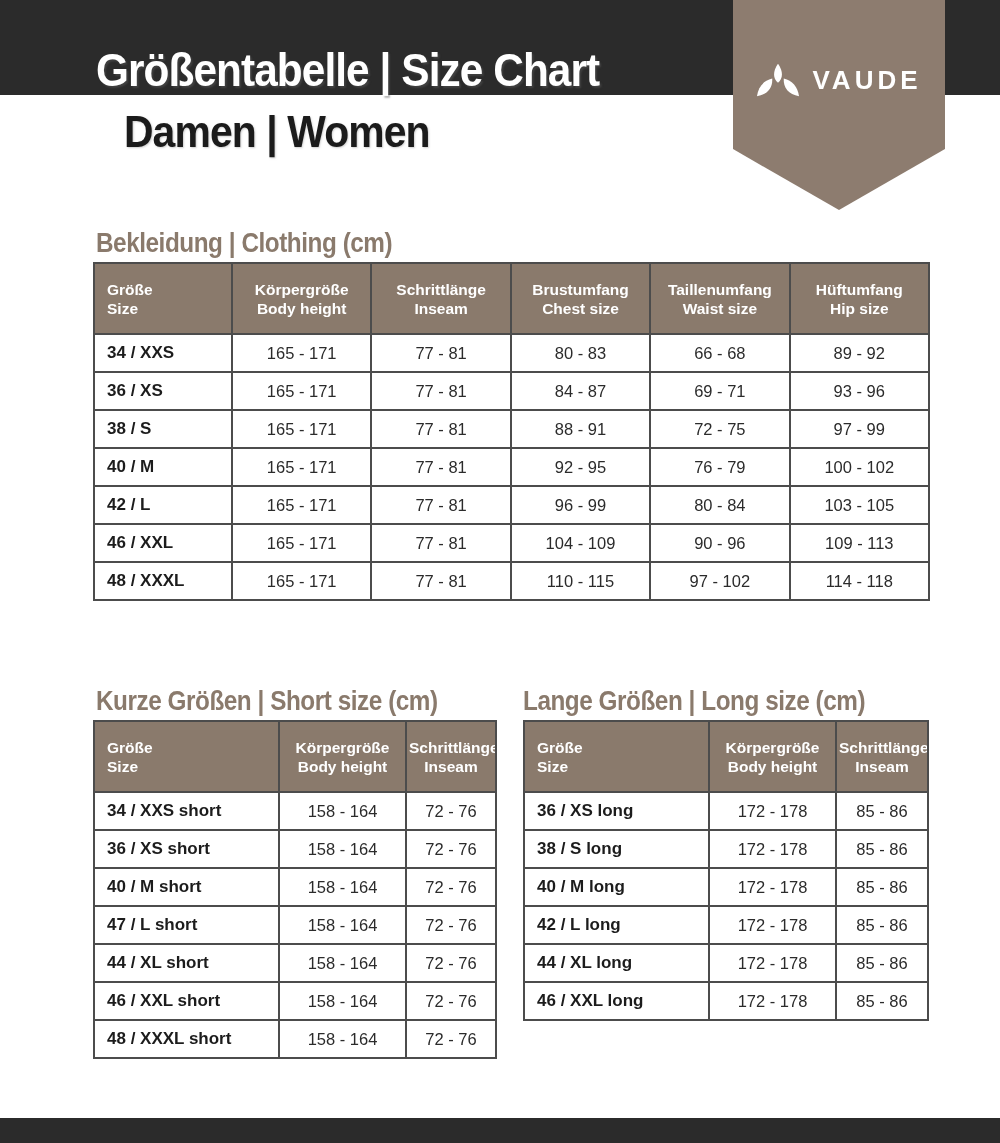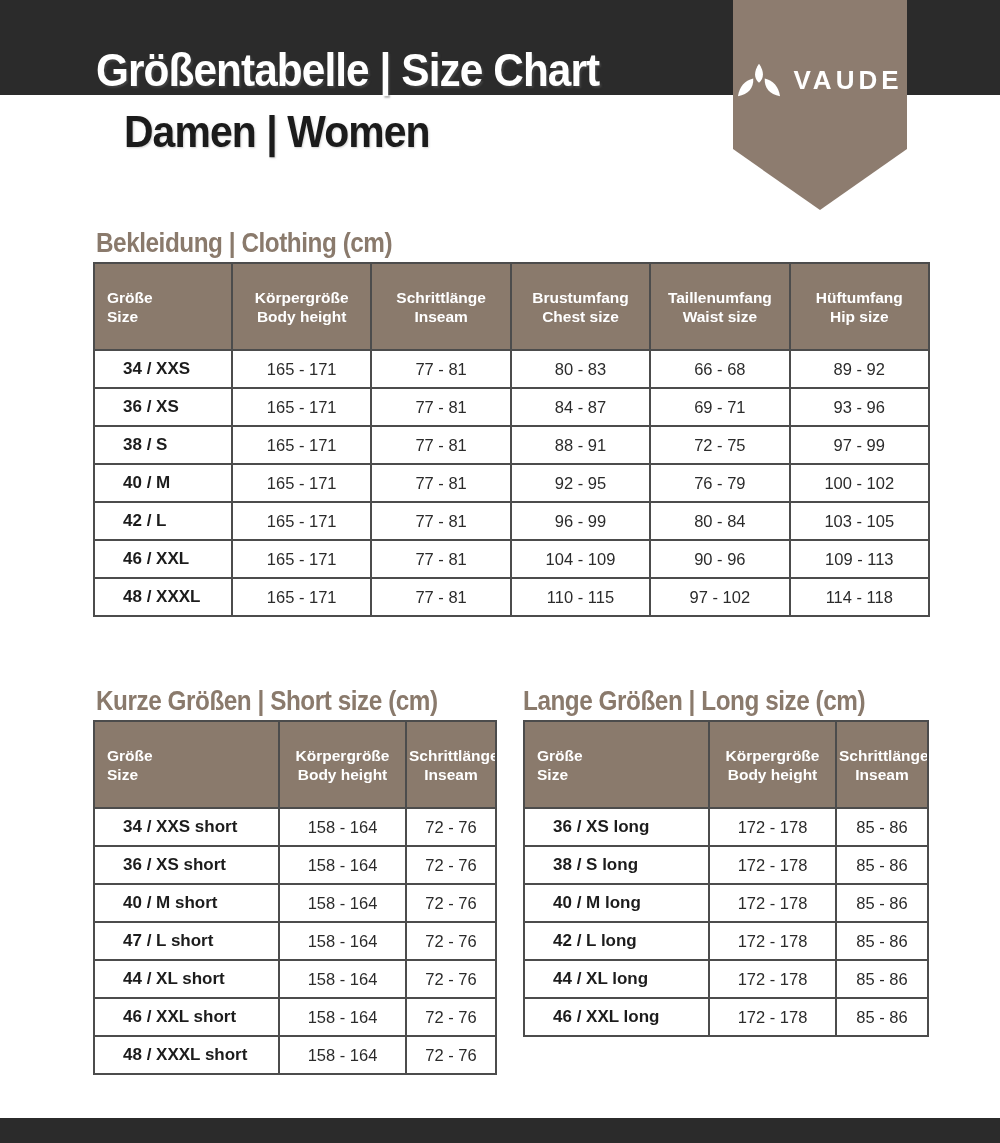--- a/index.html
+++ b/index.html
@@ -19,21 +19,21 @@
   }
   .h2{
     position:absolute;left:124px;top:110px;margin:0;
     font-size:44px;font-weight:bold;color:#1b1b1b;line-height:1;
     white-space:nowrap;letter-spacing:-1px;
     transform:scaleX(.93);transform-origin:left center;
     text-shadow:1px 1px 2px rgba(160,160,160,.5);
   }
   
   .ribbon{
-    position:absolute;left:733px;top:0;width:174px;height:210px;
+    position:absolute;left:733px;top:0;width:212px;height:210px;
     background:#8d7c6f;
     clip-path:polygon(0 0,100% 0,100% 71%,50% 100%,0 71%);
   }
   .ribbon-inner{
     position:absolute;left:0;top:62px;width:100%;
     display:flex;align-items:center;justify-content:center;gap:12px;
   }
   .vaude-word{
     color:#ffffff;font-weight:bold;font-size:26px;letter-spacing:4px;line-height:1;
   }
@@ -44,29 +44,29 @@
     transform:scaleX(.9);transform-origin:left center;
   }
   #title-clothing{left:96px;top:230px;}
   #title-short{left:96px;top:688px;}
   #title-long{left:523px;top:688px;}
   
   table{border-collapse:collapse;table-layout:fixed;position:absolute;background:#fff;}
   th,td{border:2px solid #4c4c4c;overflow:hidden;}
   thead th{
     background:#8a7a6c;color:#ffffff;font-size:15.5px;font-weight:bold;
-    line-height:19px;height:53px;text-align:center;vertical-align:middle;padding:16px 2px;margin-left:36px;
+    line-height:19px;height:53px;text-align:center;vertical-align:middle;padding:8px 2px;margin-left:36px;
   }
   thead th:first-child{text-align:left;padding-left:12px;}
   tbody td{
     height:36px;text-align:center;vertical-align:middle;
     font-size:16.5px;color:#2b2b2b;padding:0 2px;
   }
   tbody td:first-child{
-    text-align:left;padding-left:28px;font-weight:bold;font-size:17px;color:#1c1c1c;
+    text-align:left;padding-left:12px;font-weight:bold;font-size:17px;color:#1c1c1c;
   }
   #table-clothing{left:93px;top:262px;width:837px;}
   #table-clothing th:first-child{width:122px;}
   #table-short{left:93px;top:720px;width:404px;}
   #table-short th:first-child{width:169px;}
   #table-short th:nth-child(2){width:121px;}
   #table-long{left:523px;top:720px;width:406px;}
   #table-long th:first-child{width:169px;}
   #table-long th:nth-child(2){width:121px;}
   

